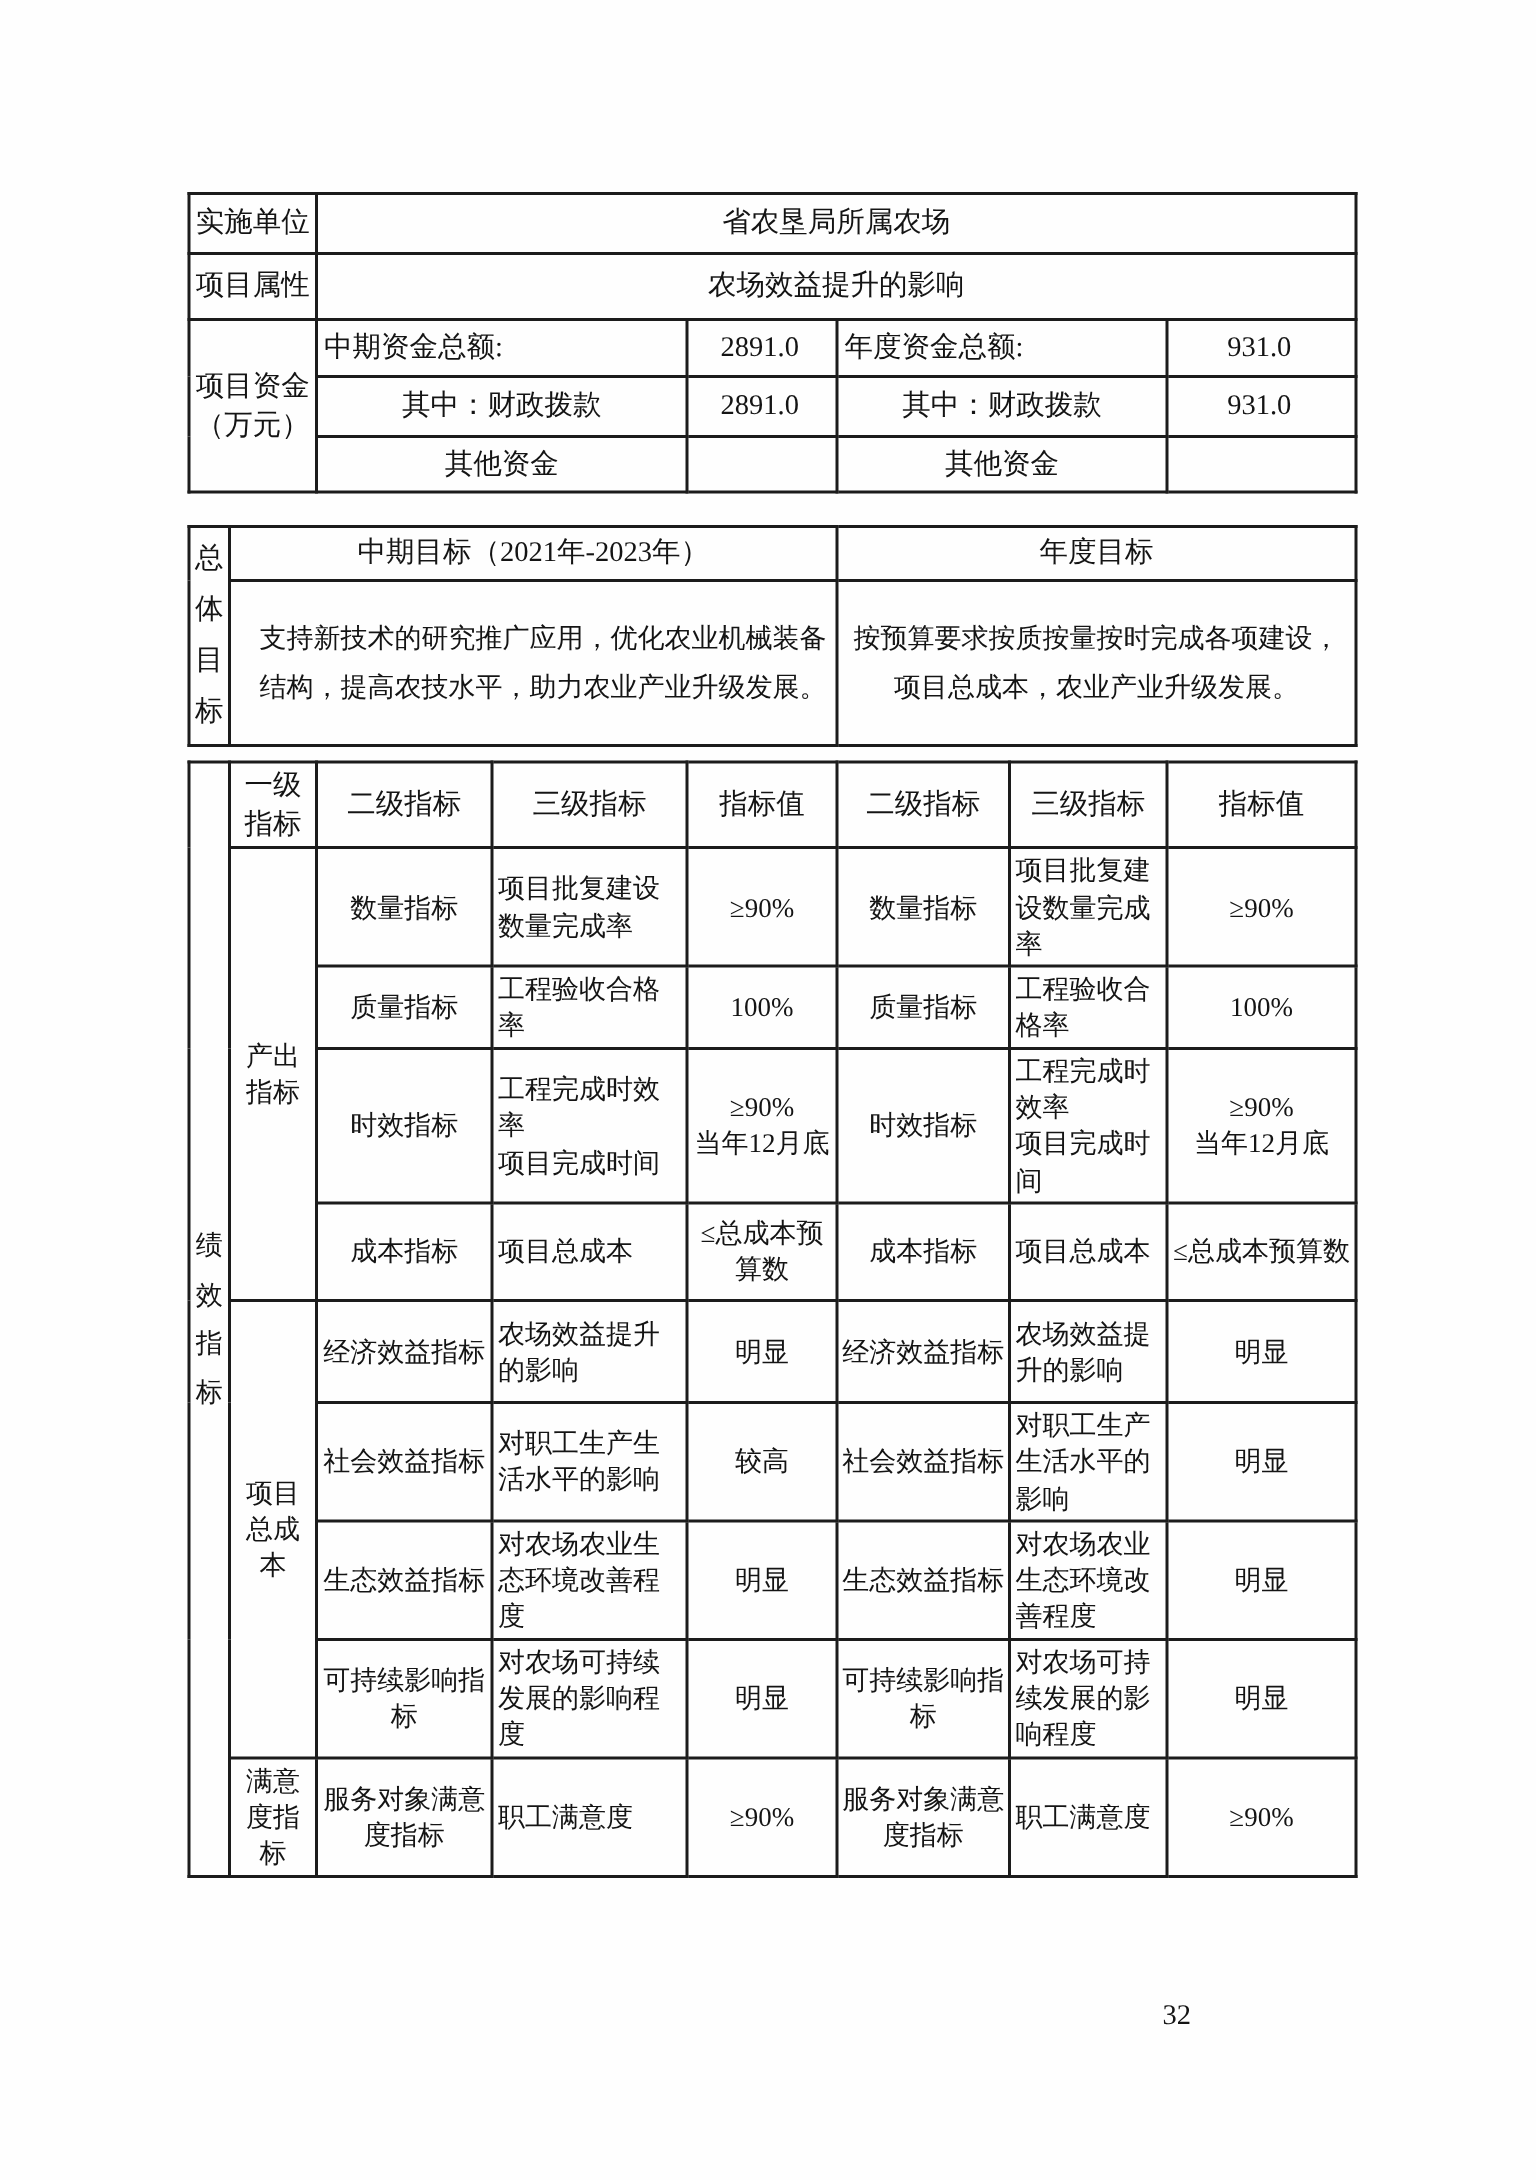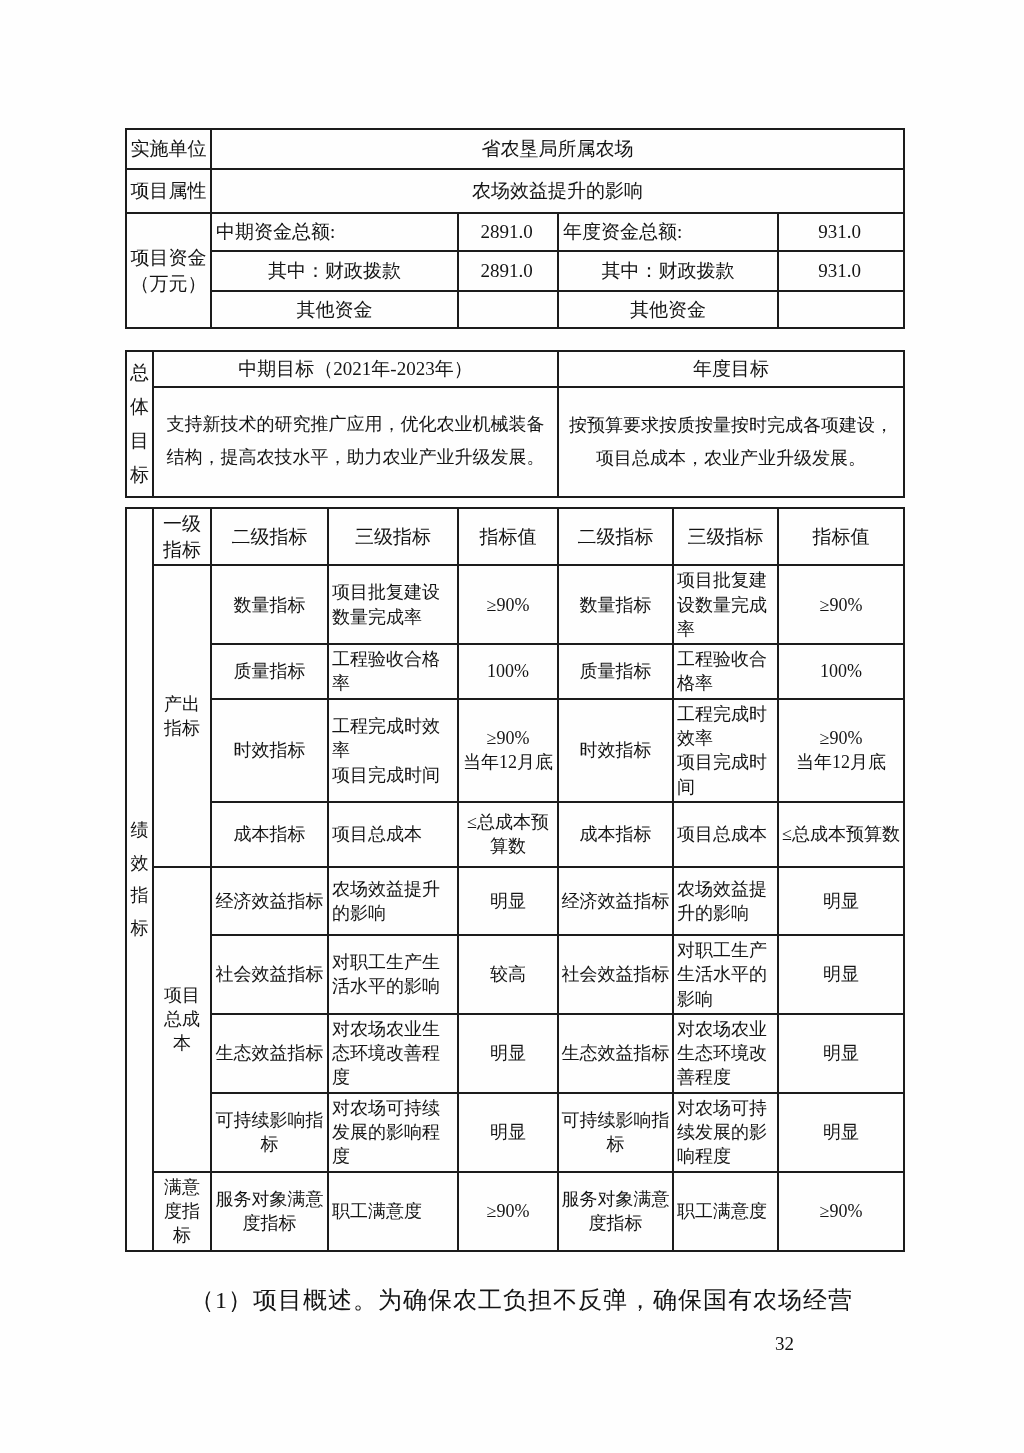--- a/index.html
+++ b/index.html
@@ -27,21 +27,21 @@
   }
   .tA { margin-bottom:21px; }
   .tB { margin-bottom:9px; }
 
   .al { text-align:left; padding-left:4px; }
   .ar { text-align:center; padding-right:5px; }
   .pre { white-space:pre-line; }
 
   .vlab { width:27px; padding:1px; line-height:1.8; }
   .goalcell { font-size:18px; line-height:1.85; padding:4px 6px; }
-  .goalL { text-align:center;font-family:Liberation Mono, monospace; }
+  .goalL { text-align:right; }
 
   .tc td { font-size:18px; }
   .tc .hd { font-size:19px; }
   .tc .l3 { text-align:left; padding-left:3px; }
 
   .footer-heading {
     position:absolute; left:180px; top:1231px;
     font-size:27px; font-weight:bold; letter-spacing:1px;
     white-space:nowrap;
   }
@@ -216,15 +216,14 @@
         <td class="l3 pre">职工满意度</td>
         <td class="pre">≥90%</td>
         <td>服务对象满意度指标</td>
         <td class="l3 pre">职工满意度</td>
         <td class="pre">≥90%</td>
       </tr>
     </tbody>
       </table>
   </div>
 
-  <div class="footer-para">（1）项目概述。为确保农工负担不反弹，确保国有农场经营</div>
   <div class="page-number">32</div>
 </div>
 
 </body></html>

